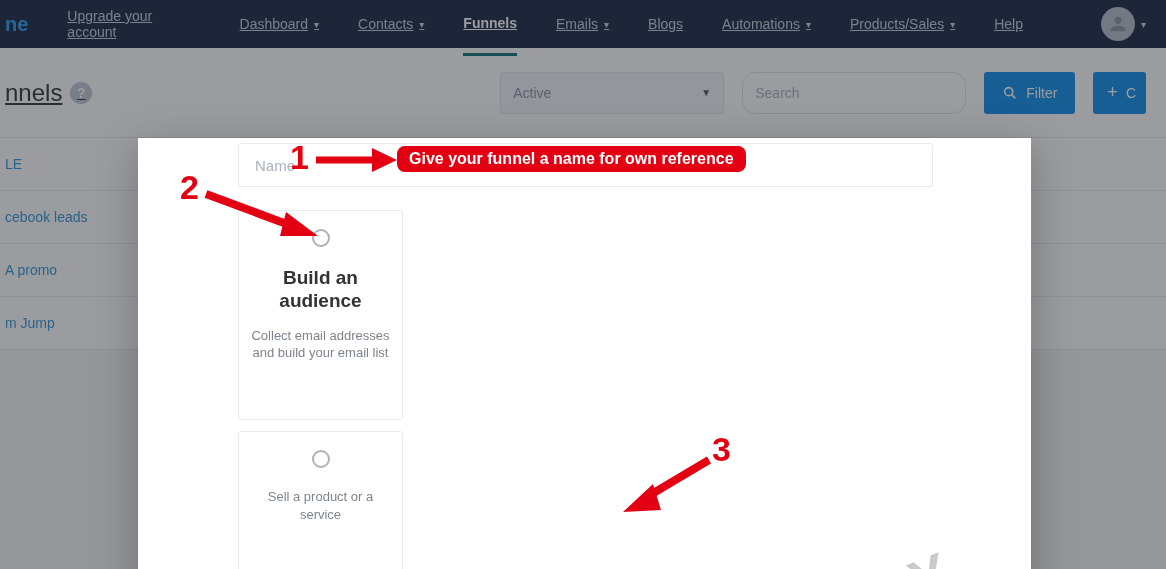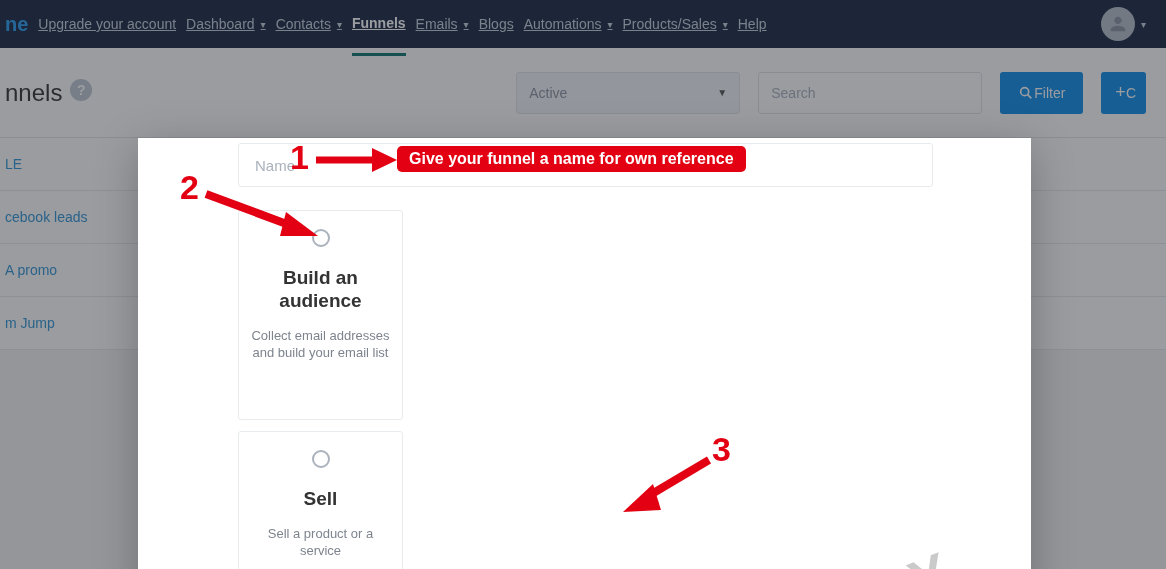--- a/index.html
+++ b/index.html
@@ -1,34 +1,34 @@
 <!DOCTYPE html>
 <html><head>
   <meta charset="utf-8">
   <style>
     * { margin: 0; padding: 0; box-sizing: border-box; }
     body { font-family: 'Segoe UI', Arial, sans-serif; background: #f5f5f5; width: 1166px; height: 569px; overflow: hidden; position: relative; }
 
-    .topnav { background: #1a2942; height: 48px; display: flex; align-items: center; padding: 4px 20px; gap: 10px; color: #c5ced9; font-size: 14px; }
+    .topnav { background: #1a2942; height: 48px; display: flex; align-items: center; padding: 4px 20px; gap: 39px; color: #c5ced9; font-size: 14px; }
     .topnav .brand { color: #2c9ff2; font-weight: 700; font-size: 20px; margin-left: -15px; }
     .topnav .nav-item { display: flex; align-items: center; gap: 6px; cursor: pointer; height: 64px; text-decoration: underline; }
     .topnav .nav-item.active { color: #fff; font-weight: 600; border-bottom: 3px solid #0f766e; }
     .topnav .chevron { font-size: 10px; }
     .topnav .spacer { flex: 1; }
     .avatar-wrap { display: flex; align-items: center; gap: 6px; }
     .avatar { width: 34px; height: 34px; border-radius: 50%; background: #b8c0cb; display: flex; align-items: center; justify-content: center; }
     .avatar svg { width: 22px; height: 22px; fill: #8a94a3; }
 
     .subbar { background: #fff; height: 90px; display: flex; align-items: center; padding: 0 20px; gap: 18px; border-bottom: 1px solid #e5e5e5; }
-    .subbar .title { font-size: 24px; color: #333; font-weight: 500; display: flex; align-items: flex-start; gap: 8px; margin-left: -15px; }
+    .subbar .title { font-size: 24px; color: #333; font-weight: 500; display: flex; align-items: center; gap: 8px; margin-left: -15px; text-decoration: underline; }
     .subbar .help-icon { width: 22px; height: 22px; background: #bfc8d1; border-radius: 50%; color: #fff; display: inline-flex; align-items: center; justify-content: center; font-size: 14px; font-weight: 700; }
     .subbar .spacer { flex: 1; }
     .select-box { width: 224px; height: 42px; background: #f3f5f7; border: 1px solid #e0e3e6; border-radius: 3px; display: flex; align-items: center; padding: 0 12px; color: #8a94a3; font-size: 14px; justify-content: space-between; }
-    .search-box { width: 224px; height: 42px; border: 1px solid #e0e3e6; border-radius: 3px; display: flex; align-items: center; padding: 16px 12px; color: #aab2bd; font-size: 14px; }
-    .btn { height: 42px; padding: 0 18px; border-radius: 3px; display: flex; align-items: center; color: #fff; font-size: 14px; font-weight: 500; cursor: pointer; }
+    .search-box { width: 224px; height: 42px; border: 1px solid #e0e3e6; border-radius: 13px; display: flex; align-items: center; padding: 16px 12px; color: #aab2bd; font-size: 14px; }
+    .btn { height: 42px; padding: 0 18px; border-radius: 3px; display: flex; align-items: center; gap: 8px; color: #fff; font-size: 14px; font-weight: 500; cursor: pointer; }
     .btn-blue { background: #0f8ee9; }
 
     .listrow { background: #fff; border-bottom: 1px solid #e8ebed; padding: 18px 20px; margin-left: -15px; color: #3496d6; font-size: 14px; }
 
     .overlay { position: absolute; inset: 0; background: rgba(30,35,45,0.45); display: flex; justify-content: center; }
     .modal { position: absolute; top: 138px; left: 138px; width: 893px; background: #fff; box-shadow: 0 10px 40px rgba(0,0,0,0.25); padding: 0; }
     .modal-inner { padding: 0 100px 0 100px; }
 
     .name-input { margin-top: 0; width: 695px; height: 44px; border: 1px solid #e8ebed; border-radius: 3px; padding: 0 16px; font-size: 15px; color: #aab2bd; display: flex; align-items: center; position: relative; top: 5px; }
 
@@ -139,21 +139,20 @@
       </div>
 
       <div class="options">
         <div class="opt-card">
           <div class="radio"></div>
           <div class="opt-title">Build an audience</div>
           <div class="opt-desc">Collect email addresses and build your email list</div>
         </div>
         <div class="opt-card">
           <div class="radio"></div>
-          <div class="opt-title">Sell</div>
           <div class="opt-desc">Sell a product or a service</div>
         </div>
         <div class="opt-card">
           <div class="radio"></div>
           <div class="opt-title">Custom</div>
           <div class="opt-desc">Build a custom funnel from scratch</div>
         </div>
         <div class="opt-card">
           <div class="radio"></div>
           <div class="opt-desc">Run evergreen webinars to automate your business</div>
@@ -173,21 +172,21 @@
     <div class="watermark">SOW YOUR SEED TODAY</div>
   </div>
 </div>
 
 <div>
   <span class="red-num" style="left:290px; top:138px;">1</span>
   <svg class="arrow" style="left:312px; top:146px;" width="85" height="28">
     <line x1="4" y1="14" x2="65" y2="14" stroke="#e20012" stroke-width="7"></line>
     <polygon points="60,2 85,14 60,26" fill="#e20012"></polygon>
   </svg>
-  <span class="red-badge" style="left:397px; top:146px;">Give your funnel a name for own reference</span>
+  <span class="red-badge" style="left:397px; top:146px;border-radius:8px;">Give your funnel a name for own reference</span>
 
   <span class="red-num" style="left:180px; top:168px;">2</span>
   <svg class="arrow" style="left:200px; top:186px;" width="120" height="56">
     <line x1="6" y1="8" x2="92" y2="40" stroke="#e20012" stroke-width="8"></line>
     <polygon points="86,26 118,50 80,50" fill="#e20012"></polygon>
   </svg>
 
   <span class="red-num" style="left:712px; top:430px;">3</span>
   <svg class="arrow" style="left:617px; top:452px;" width="100" height="66">
     <line x1="92" y1="8" x2="28" y2="46" stroke="#e20012" stroke-width="8"></line>

